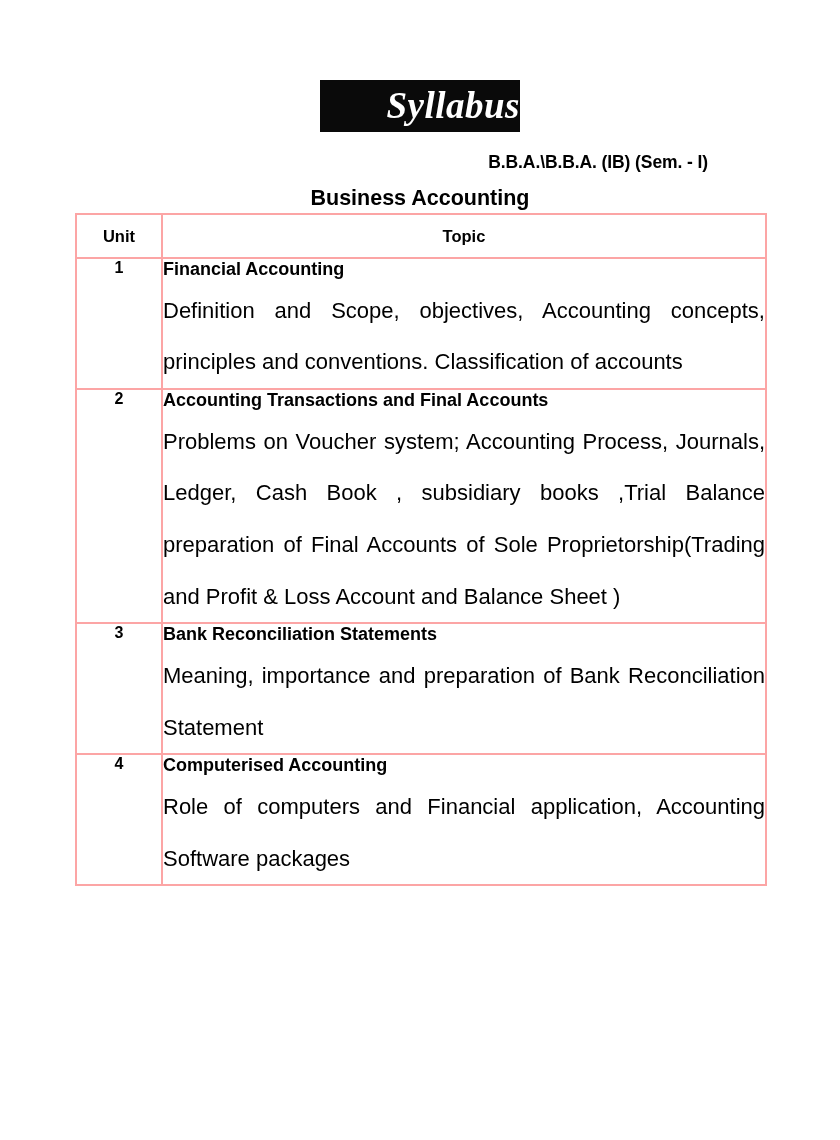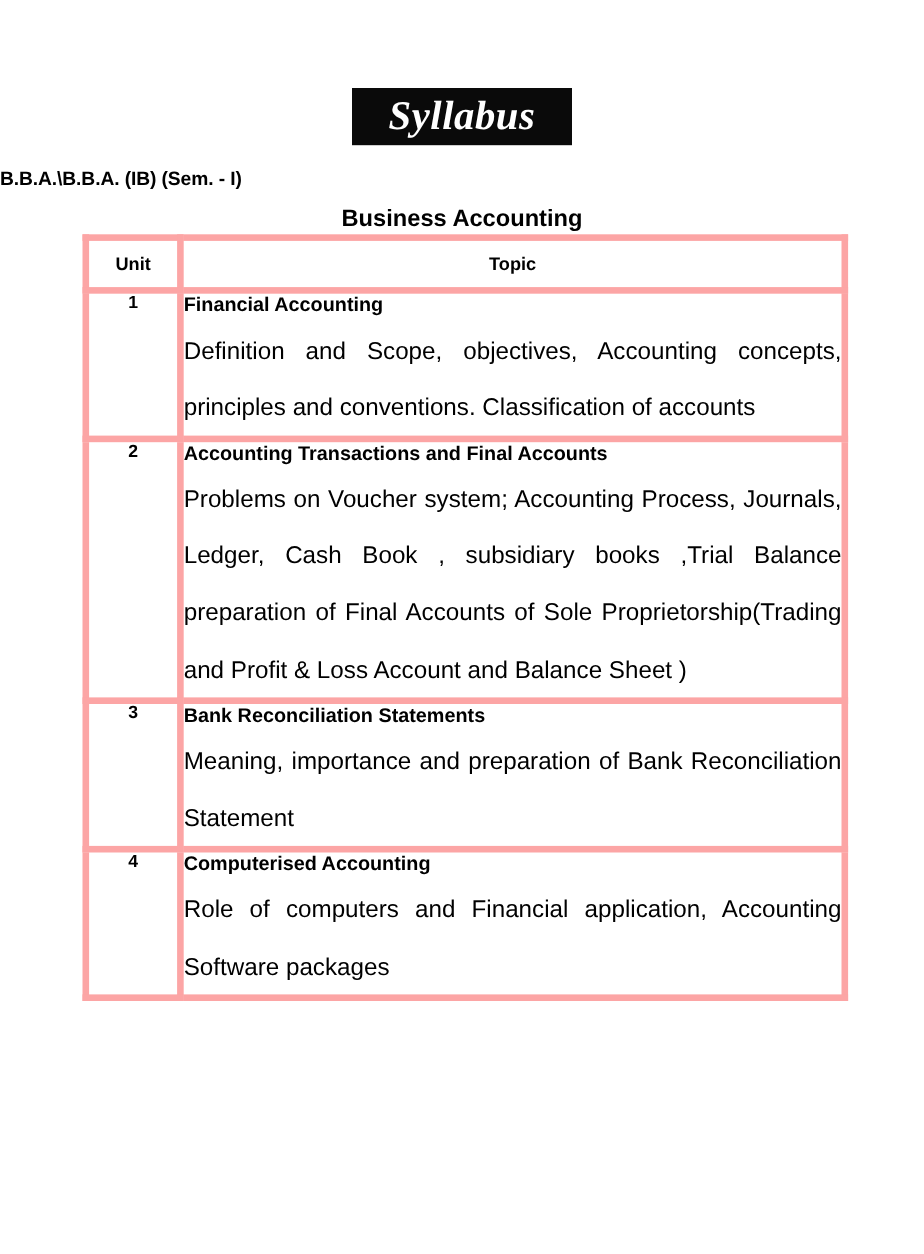--- a/index.html
+++ b/index.html
@@ -38,31 +38,31 @@
     background: #0a0a0a;
     color: #ffffff;
     width: 200px;
     height: 52px;
     line-height: 52px;
     font-family: "Liberation Serif", serif;
     font-style: italic;
     font-weight: bold;
     font-size: 37px;
     letter-spacing: 0.5px;
-    text-align: center;
+    text-align: right;
     vertical-align: middle;
   }
 
   
   .course-code {
     position: absolute;
     left: 0;
     top: 152px;
     width: 708px;
-    text-align: left;
+    text-align: right;
     font-size: 17.5px;
     font-weight: bold;
     letter-spacing: -0.1px;
   }
   .course-title {
     position: absolute;
     left: 0;
     top: 186px;
     width: 840px;
     text-align: center;
@@ -74,21 +74,21 @@
   .syllabus-table {
     position: absolute;
     left: 75px;
     top: 213px;
     width: 690px;
     border-collapse: collapse;
     table-layout: fixed;
   }
   .syllabus-table td,
   .syllabus-table th {
-    border: 6px solid #fca5a5;
+    border: 2px solid #fca5a5;
     padding: 0;
     vertical-align: top;
   }
   .col-unit { width: 86px; }
   .col-topic { width: 604px; }
 
   .syllabus-table thead th {
     height: 42px;
     text-align: center;
     vertical-align: middle;

